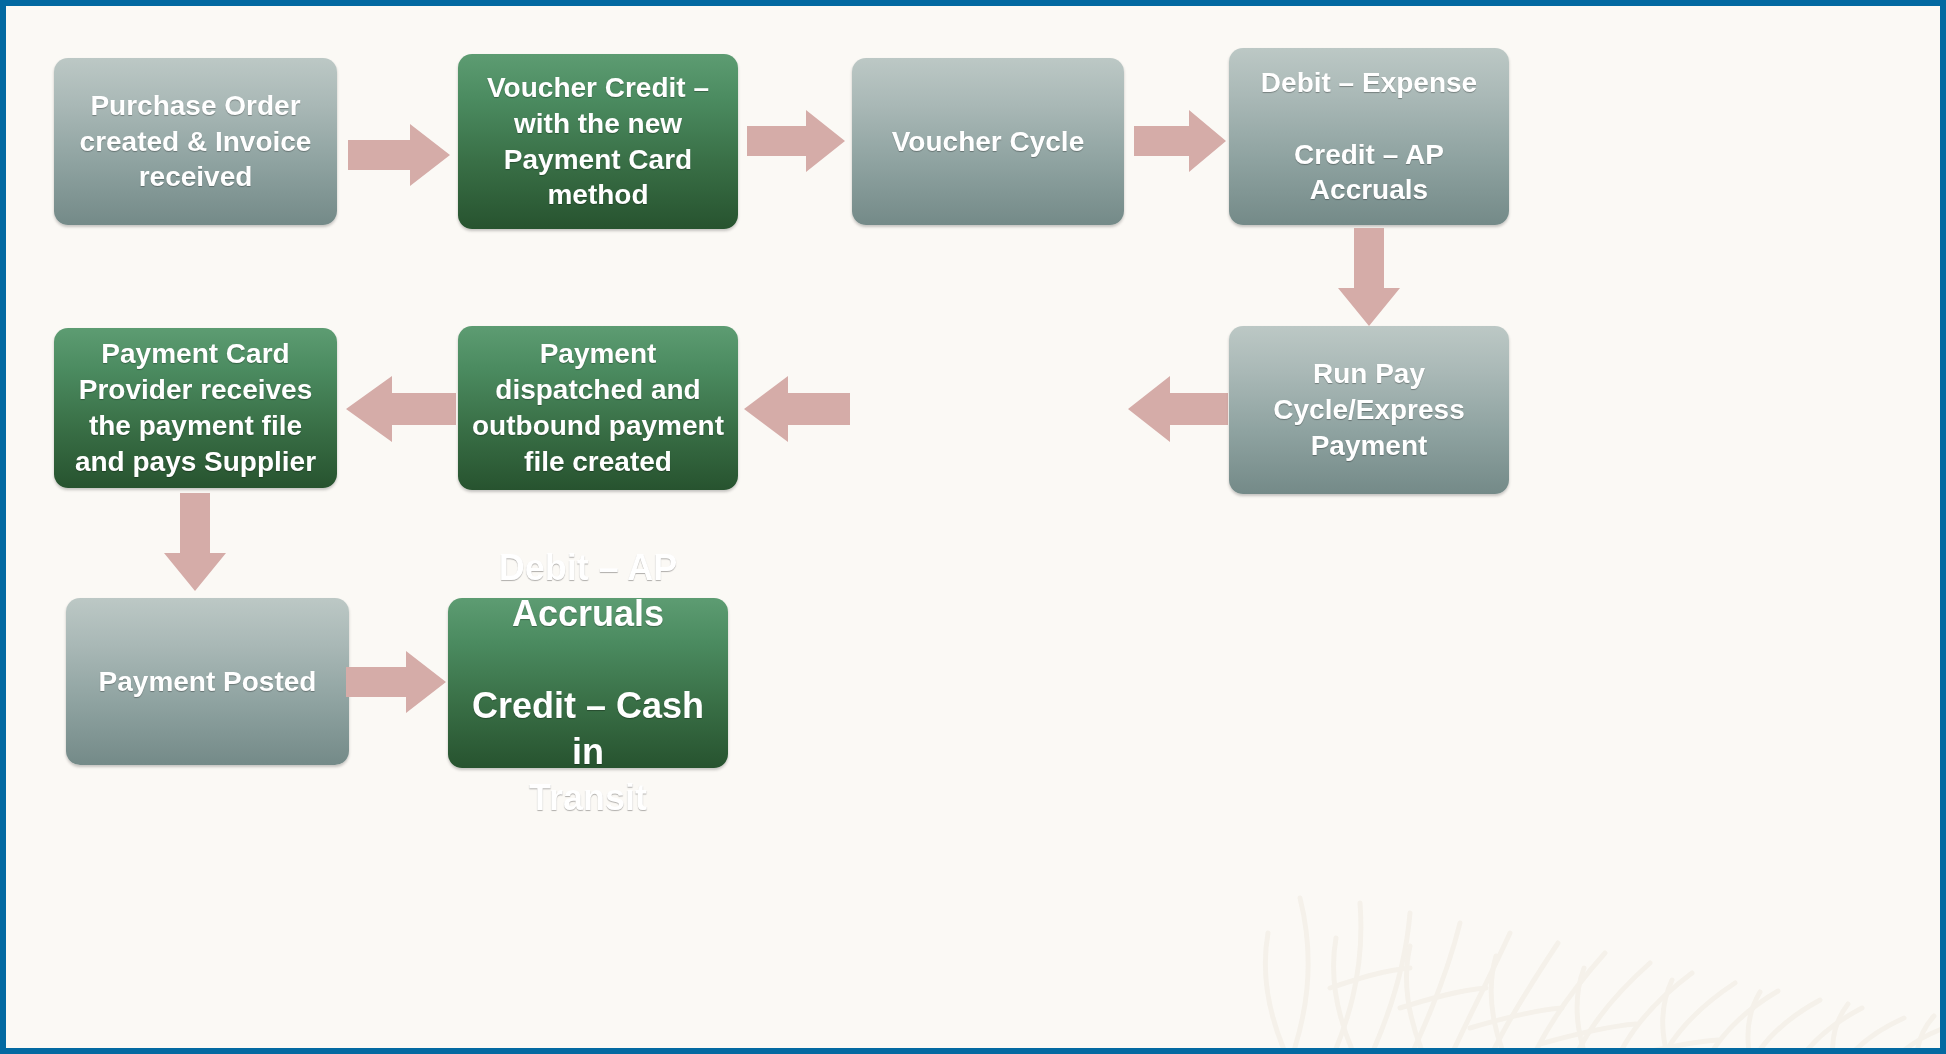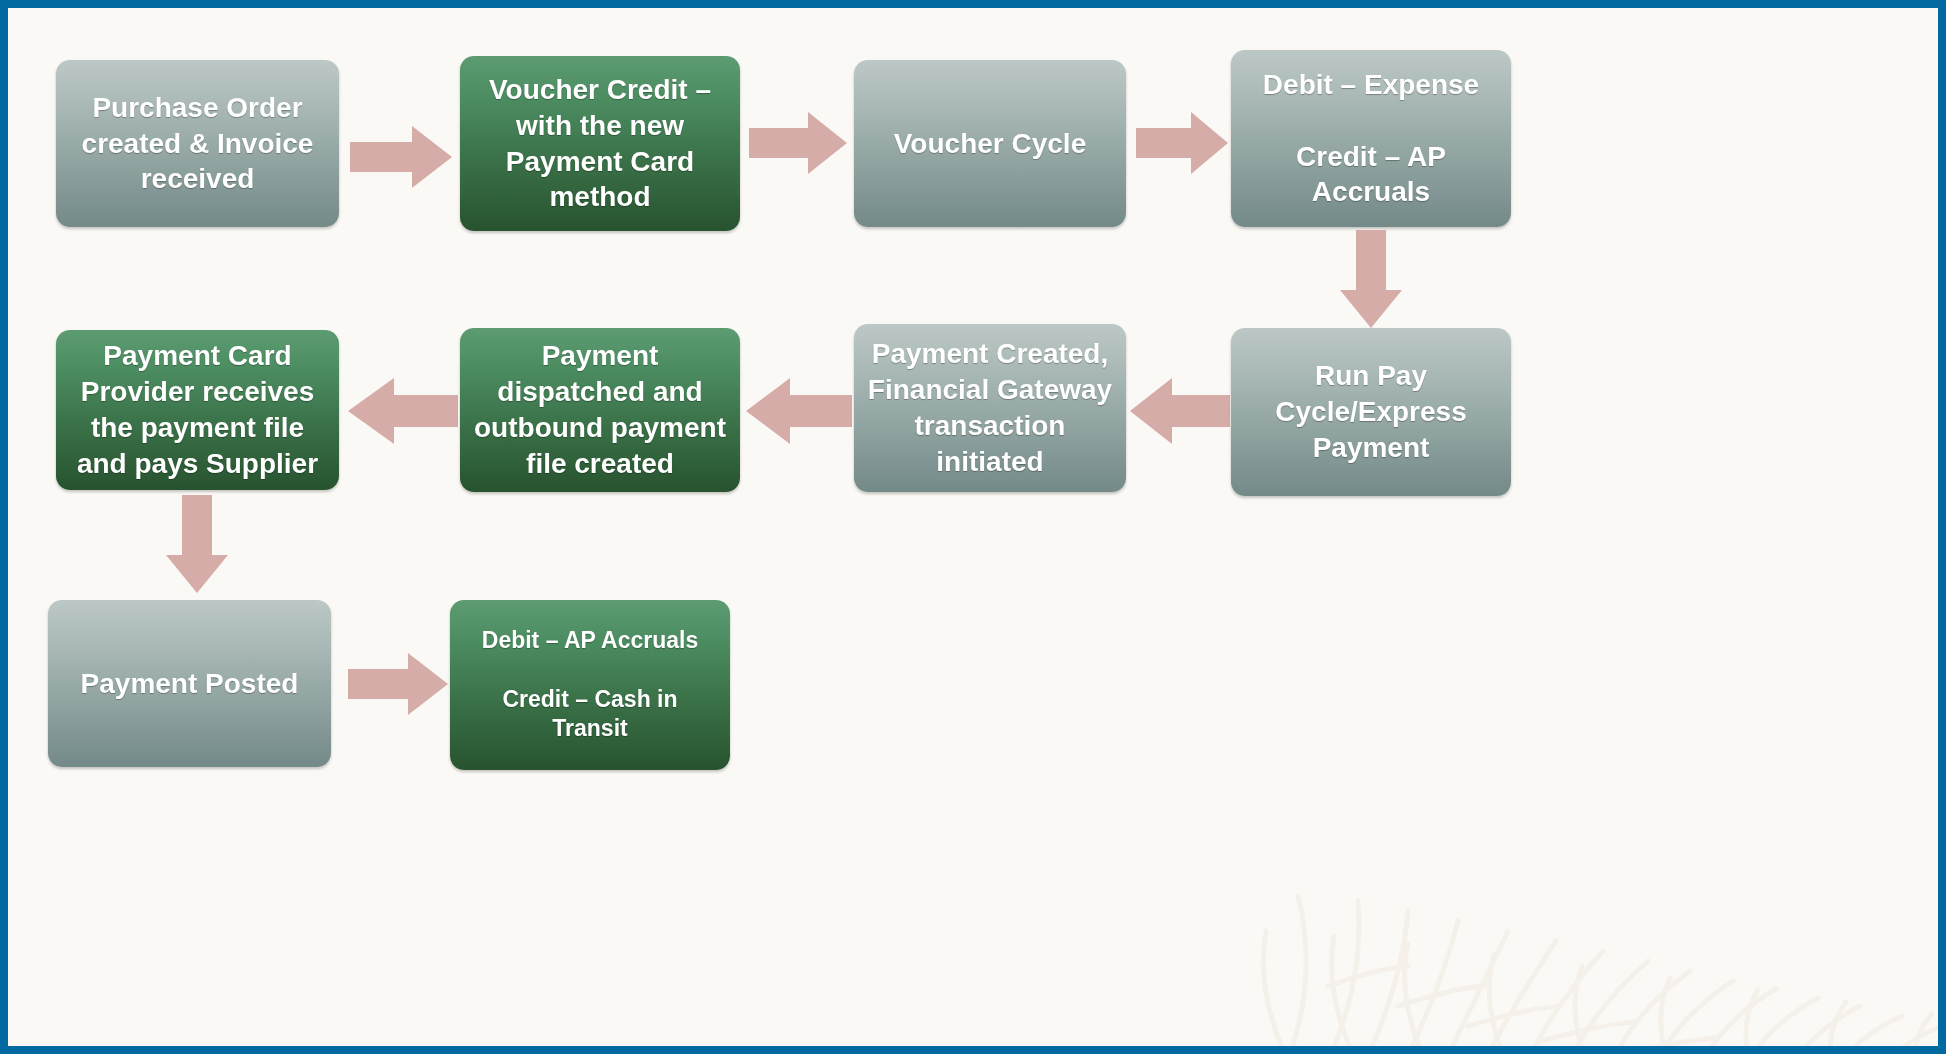--- a/index.html
+++ b/index.html
@@ -10,21 +10,21 @@
   body {
     font-family: "Liberation Sans", sans-serif;
   }
 
   #canvas {
     position: relative;
     width: 1946px;
     height: 1054px;
     background: #fbf9f5;
     box-sizing: border-box;
-    border: 8px solid #0369a1;
+    border: 6px solid #0369a1;
     overflow: hidden;
   }
 
   
   #watermark {
     position: absolute;
     right: -40px;
     bottom: -60px;
     width: 760px;
     height: 420px;
@@ -182,55 +182,49 @@
 outbound payment
 file created</span>
   </div>
 
   <div class="arrow" style="left:738px; top:370px; width:106px; height:66px;">
     <svg viewBox="0 0 106 66">
         <polygon points="106,17 44,17 44,0 0,33 44,66 44,49 106,49" fill="#d5aca8"></polygon>
       </svg>
   </div>
 
-  <div class="node gray" style="left:846px; top:316px; width:272px; height:168px; font-size:28px;">
-    <span class="label">Payment Created,
-Financial Gateway
-transaction
-initiated</span>
-  </div>
 
   <div class="arrow" style="left:1122px; top:370px; width:100px; height:66px;">
     <svg viewBox="0 0 100 66">
         <polygon points="100,17 42,17 42,0 0,33 42,66 42,49 100,49" fill="#d5aca8"></polygon>
       </svg>
   </div>
 
   <div class="node gray" style="left:1223px; top:320px; width:280px; height:168px; font-size:28px;align-items:center;">
     <span class="label">Run Pay
 Cycle/Express
 Payment</span>
   </div>
 
   <div class="arrow" style="left:158px; top:487px; width:62px; height:98px;">
     <svg viewBox="0 0 62 98">
         <polygon points="16,0 46,0 46,60 62,60 31,98 0,60 16,60" fill="#d5aca8"></polygon>
       </svg>
   </div>
 
-  <div class="node gray" style="left:40px; top:592px; width:283px; height:167px; font-size:28px;">
+  <div class="node gray" style="left:60px; top:592px; width:283px; height:167px; font-size:28px;">
     <span class="label">Payment Posted</span>
   </div>
 
   <div class="arrow" style="left:340px; top:645px; width:100px; height:62px;">
     <svg viewBox="0 0 100 62">
         <polygon points="0,16 60,16 60,0 100,31 60,62 60,46 0,46" fill="#d5aca8"></polygon>
       </svg>
   </div>
 
-  <div class="node green" style="left:442px; top:592px; width:280px; height:170px; font-size:23px;">
+  <div class="node green" style="left:442px; top:592px; width:280px; height:170px; font-size:36px;">
     <span class="label">Debit – AP Accruals
 
 Credit – Cash in
 Transit</span>
   </div>
 
 </div>
 
 </body></html>

